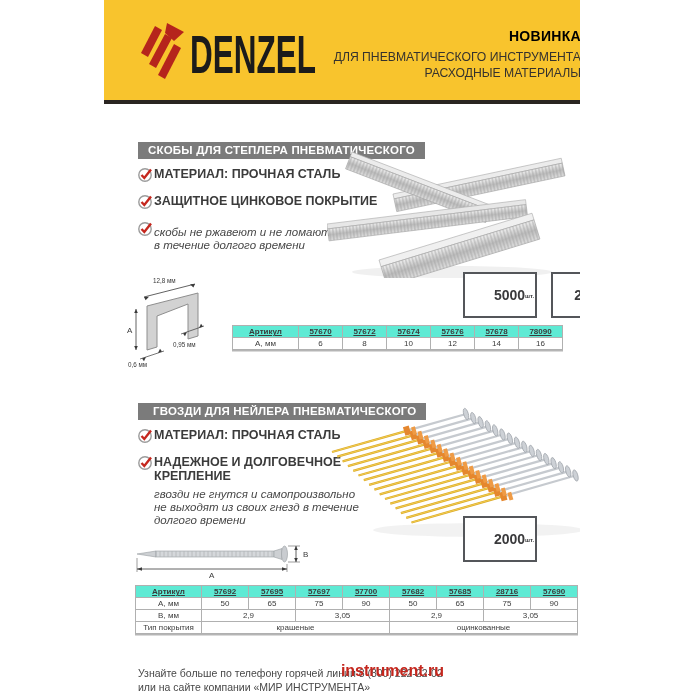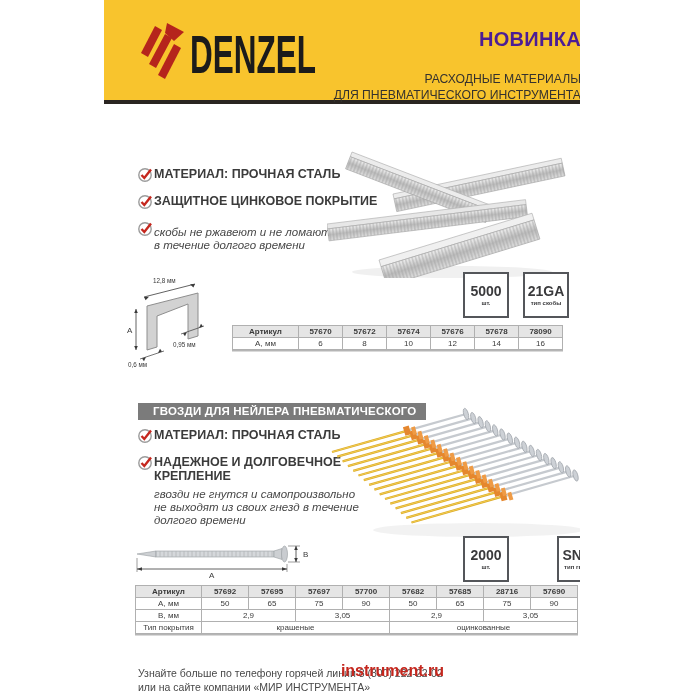--- a/index.html
+++ b/index.html
@@ -3,44 +3,44 @@
 <meta charset="utf-8">
 <style>
   html,body{margin:0;padding:0;background:#fff;}
   .page{position:relative;width:580px;height:700px;background:#ffffff;overflow:hidden;
         font-family:"Liberation Sans",sans-serif;color:#3b3b3b;}
   
   .hdr{position:absolute;left:104px;top:0;width:490px;height:104px;background:#f8c42d;
        border-bottom:4px solid #2a2521;box-sizing:border-box;}
   .logo{position:absolute;left:36px;top:22px;width:180px;height:62px;}
   .hdr-right{position:absolute;right:13px;top:28px;text-align:right;}
-  .new-badge{font-size:20px;font-weight:bold;color:#4c1d95;letter-spacing:.3px;margin-bottom:20px;}
+  .new-badge{font-size:14px;font-weight:bold;color:#000000;letter-spacing:.3px;margin-bottom:5px;}
   .hdr-sub{font-size:12.2px;color:#35322e;line-height:16px;}
   
   .secbar{position:absolute;background:#7b7b7b;color:#fff;font-size:11.5px;font-weight:bold;
           padding:2px 10px 3px;letter-spacing:.2px;}
   
   .features{position:absolute;left:137px;width:250px;}
   .feat{display:flex;gap:0;margin-bottom:11px;}
   .feat svg{flex:0 0 auto;margin-top:-1px;}
   .f-label{font-size:12.5px;font-weight:bold;line-height:14px;white-space:pre-line;}
   .f-note{font-size:11.5px;line-height:13px;color:#474747;margin-top:5px;white-space:pre-line;font-style:italic;}
   
   .badges{position:absolute;display:flex;gap:14px;}
   .badge{width:42px;height:42px;border:2px solid #54565a;background:#fff;display:flex;
-         flex-direction:column;align-items:center;justify-content:center;}
+         flex-direction:row;align-items:center;justify-content:center;padding-left:28px;}
   .b-num{font-size:14px;font-weight:bold;color:#3a3a3c;line-height:15px;}
   .b-sub{font-size:6px;font-weight:bold;color:#3a3a3c;margin-top:1px;}
   
   table{border-collapse:collapse;table-layout:fixed;font-family:"Liberation Sans",sans-serif;
         color:#3b3b3b;background:#fff;}
   td{border:1px solid #b0b0b0;text-align:center;padding:0;height:11px;font-size:8px;line-height:11px;}
   .t1{position:absolute;left:232px;top:325px;width:330px;box-shadow:0 1.5px 0 rgba(90,90,90,.45);}
   .t2{position:absolute;left:135px;top:585px;width:442px;box-shadow:0 1.5px 0 rgba(90,90,90,.45);}
-  tr.yrow td{background:#e5e5e5;font-weight:600;}
+  tr.yrow td{background:#5eead4;font-weight:600;text-decoration:underline;}
   td.lab0{font-weight:bold;}
   
   .foot-info{position:absolute;left:138px;top:666px;font-size:10.5px;line-height:14px;
              color:#484848;white-space:pre-line;}
   .site{position:absolute;right:136px;top:662px;font-size:16px;font-weight:bold;color:#c5271e;
         text-decoration:none;}
   .photo{position:absolute;}
   .diag-text{fill:#3a3a3a;font-family:"Liberation Sans",sans-serif;}
 </style>
 </head>
@@ -55,25 +55,26 @@
           <path d="M27,1 L44,10 L34,19 L25,11 Z"></path>
           <path d="M1,31 L15,4 L22,8 L8,35 Z"></path>
           <path d="M9,42 L25,12 L32,16 L16,46 Z"></path>
           <path d="M18,53 L34,22 L41,26 L25,57 Z"></path>
         </g>
         <text x="50" y="51" font-size="54" font-weight="bold" fill="#1b1b1b" textLength="126" lengthAdjust="spacingAndGlyphs">DENZEL</text>
       </svg>
     </div>
     <div class="hdr-right">
       <div class="new-badge">НОВИНКА</div>
+      <div class="hdr-sub">ДЛЯ ПНЕВМАТИЧЕСКОГО ИНСТРУМЕНТА</div>
       <div class="hdr-sub">РАСХОДНЫЕ МАТЕРИАЛЫ</div>
-      <div class="hdr-sub">ДЛЯ ПНЕВМАТИЧЕСКОГО ИНСТРУМЕНТА</div>
     </div>
   </div>
 
+  <div class="secbar" style="left:138px;top:142px;">СКОБЫ ДЛЯ СТЕПЛЕРА ПНЕВМАТИЧЕСКОГО</div>
 
   <div class="features" style="top:167px;">
     <div class="feat">
       <svg width="17" height="17" viewBox="0 0 17 17">
         <circle cx="8" cy="9" r="6.2" fill="none" stroke="#9b9b9b" stroke-width="1.4"></circle>
         <path d="M4.5,9 L7.3,12 L14,3.5" fill="none" stroke="#c5271e" stroke-width="2.4"></path>
       </svg>
       <div>
           <div class="f-label">МАТЕРИАЛ: ПРОЧНАЯ СТАЛЬ</div>
         </div>
@@ -316,21 +317,21 @@
         <ellipse cx="145.3" cy="20.1" rx="2.3" ry="5.8" fill="#cdd1d6" stroke="#9ba1a7" stroke-width="0.7" transform="rotate(-15.845189626174209 145.3 20.1)"></ellipse>
         <line x1="4" y1="54" x2="83.04" y2="31.72" stroke="#dcaa28" stroke-width="2.3"></line>
         <line x1="4" y1="54" x2="79.04" y2="32.72" stroke="#f3d056" stroke-width="0.9"></line>
         <line x1="79.04" y1="32.72" x2="138" y2="16" stroke="#c6cacf" stroke-width="2.3"></line>
         <rect x="76.04" y="28.22" width="6" height="9" fill="#e5872e" transform="rotate(-15.832386620422204 79.04 32.72)"></rect>
         <rect x="84.04" y="28.72" width="4" height="8" fill="#ef9b45" transform="rotate(-15.832386620422204 86.04 32.72)"></rect>
         <ellipse cx="138" cy="16" rx="2.3" ry="5.8" fill="#cdd1d6" stroke="#9ba1a7" stroke-width="0.7" transform="rotate(-15.832386620422204 138 16)"></ellipse>
       </g>
   </svg>
 
-  <div class="badges" style="left:463px;top:536px;gap:48px;">
+  <div class="badges" style="left:463px;top:516px;gap:48px;">
     <div class="badge">
       <div class="b-num">2000</div>
       <div class="b-sub">шт.</div>
     </div>
     <div class="badge">
       <div class="b-num">SN21</div>
       <div class="b-sub">тип гвоздя</div>
     </div>
   </div>
 

